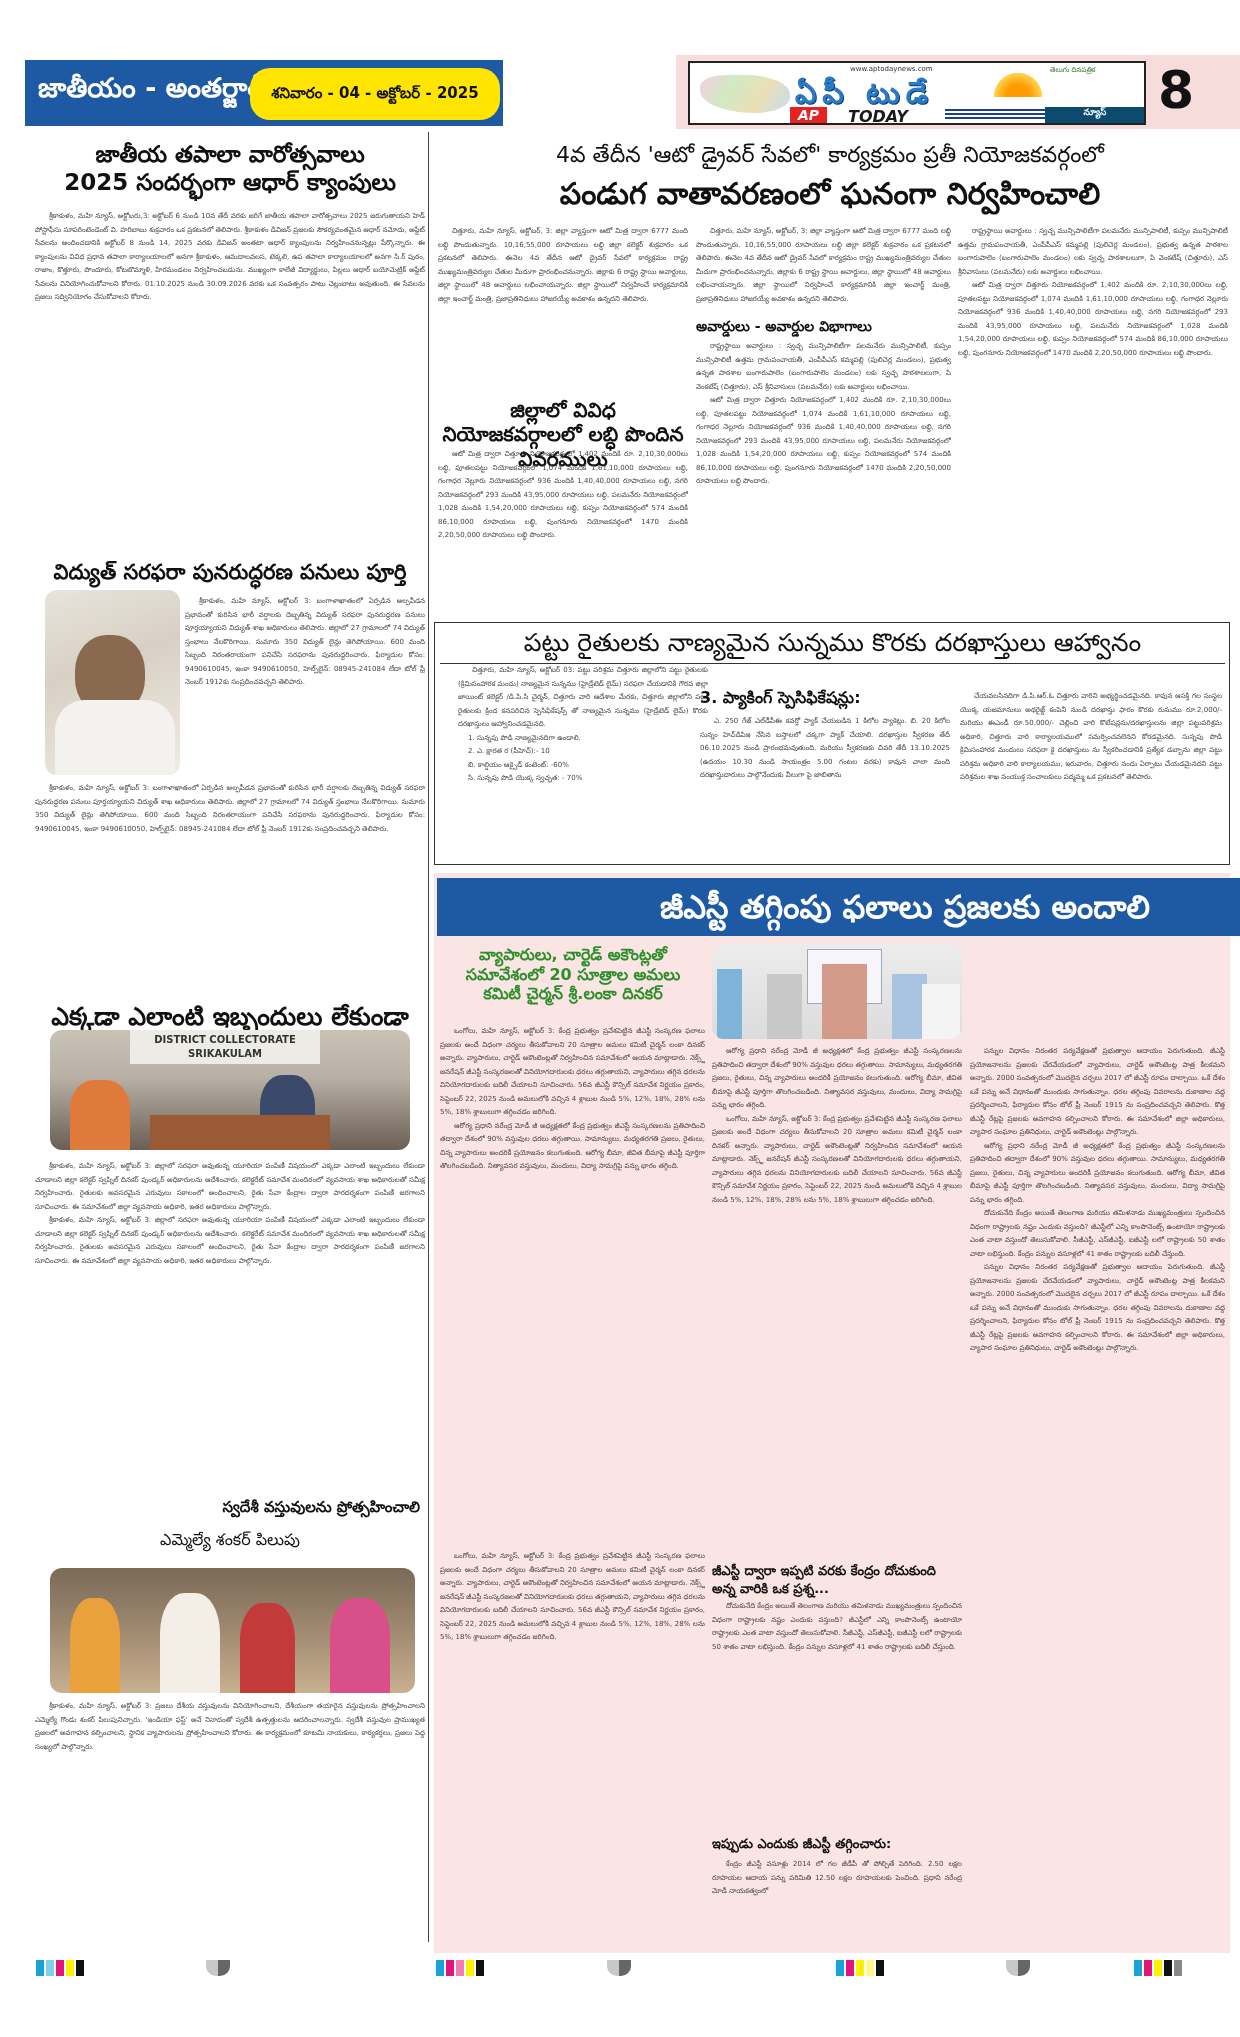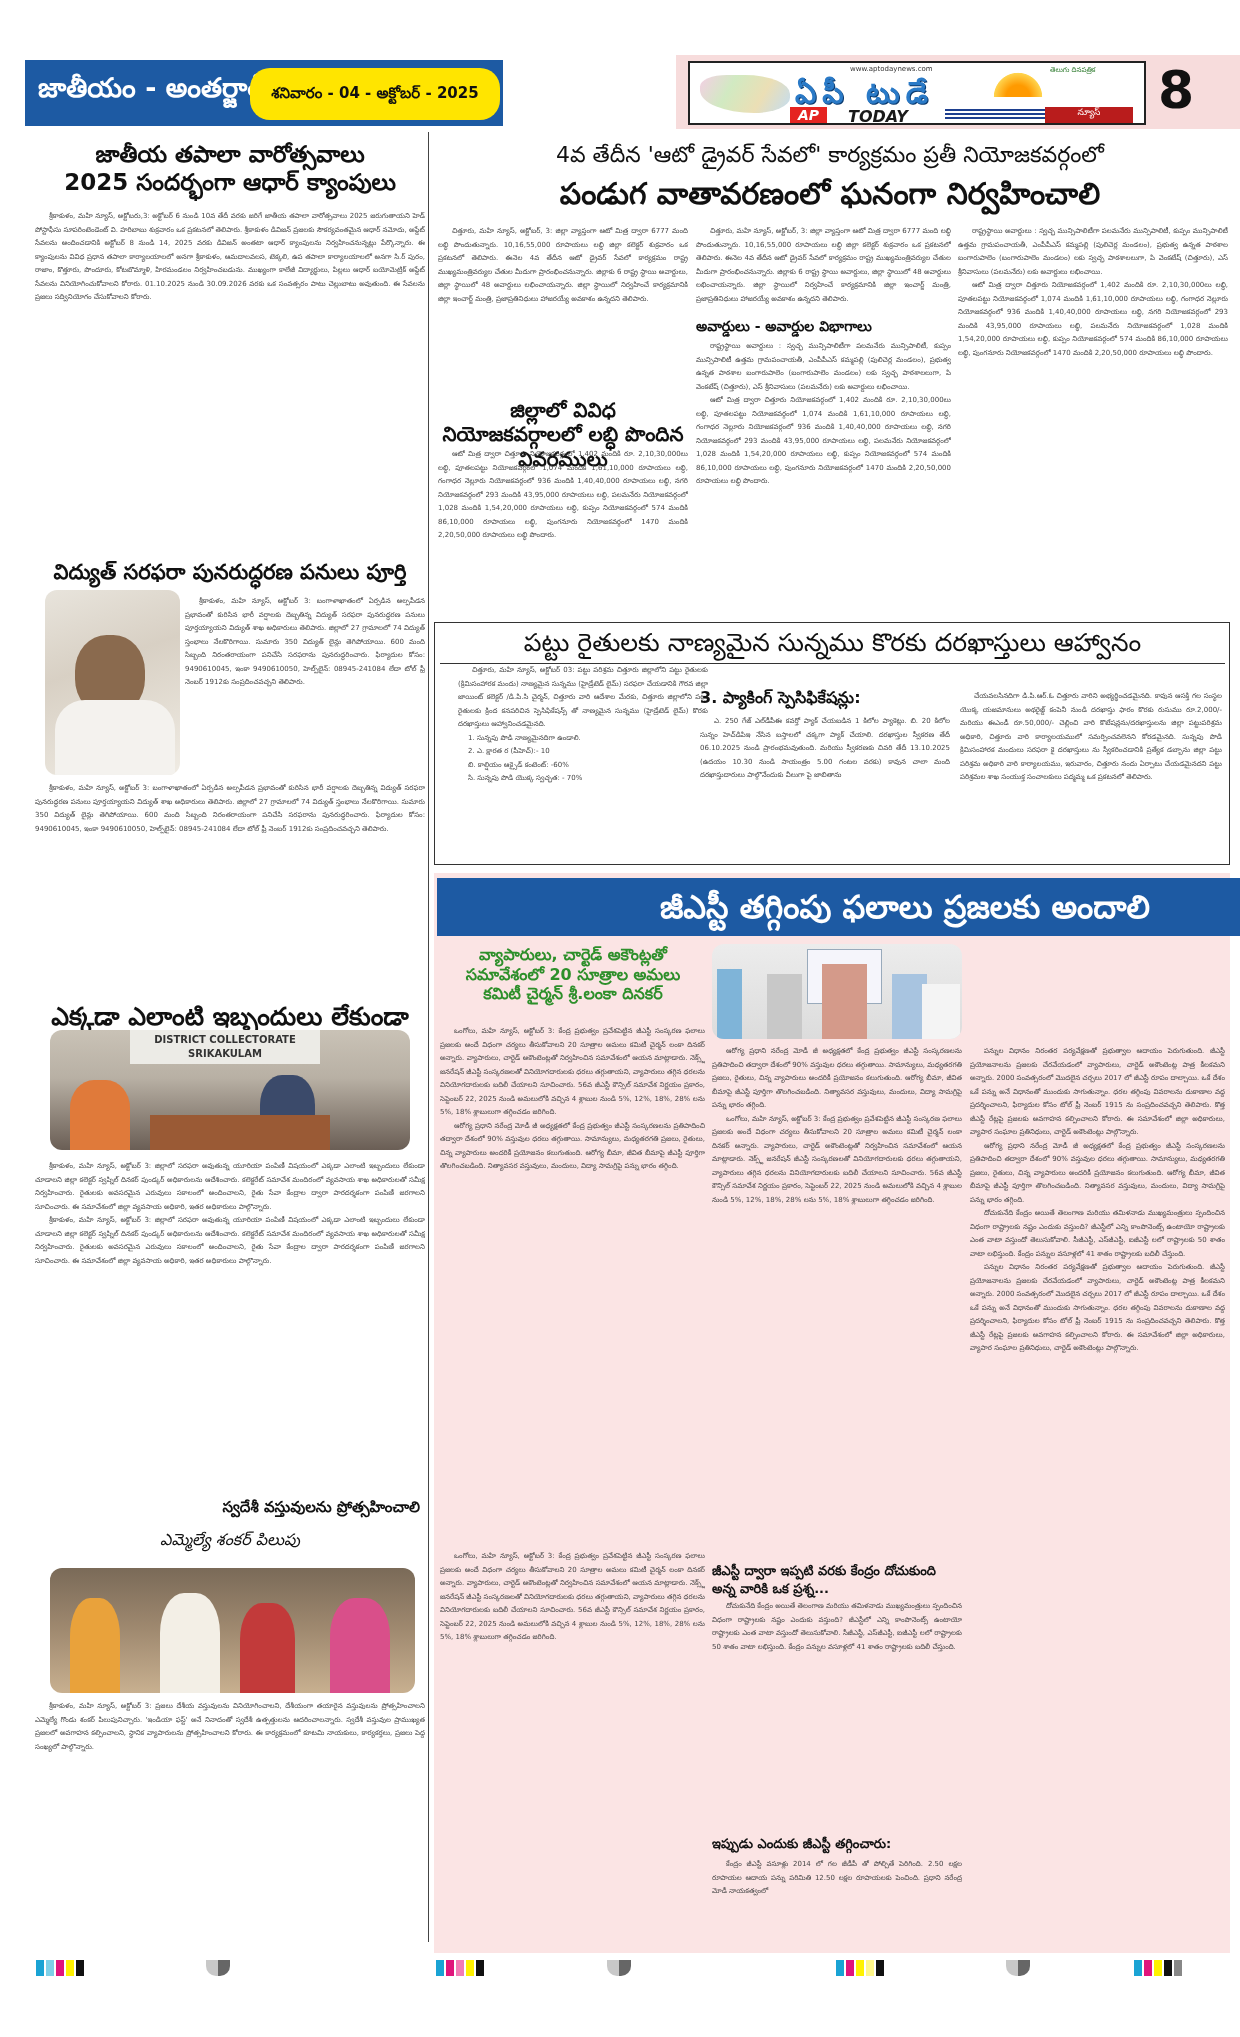--- a/index.html
+++ b/index.html
@@ -11,21 +11,21 @@
   .hdr-pink { left: 676px; top: 55px; width: 564px; height: 74px; background: #f7dcdc; }
   .logo { left: 688px; top: 61px; width: 458px; height: 64px; border: 2px solid #222; background: #fff; overflow: hidden; }
   .logo-map { left: 10px; top: 12px; width: 90px; height: 38px; background: linear-gradient(120deg,#f2c7e0,#c9e6b7,#e8d9a8,#b8d7f0); border-radius: 30% 50% 40% 60%; opacity: .85; }
   .logo-url { left: 160px; top: 2px; font-size: 7px; color: #333; }
   .logo-tag { left: 360px; top: 3px; font-size: 7px; color: #2d7a2d; }
   .logo-main { left: 105px; top: 12px; font-size: 30px; font-weight: bold; color: #2a7ac7; letter-spacing: 6px; text-shadow: 1px 1px 0 #0b3a6e; }
   .logo-sun { left: 300px; top: 6px; width: 56px; height: 28px; border-radius: 56px 56px 0 0; background: radial-gradient(circle at 50% 100%, #ff9a00 30%, #ffd34d 60%, transparent 62%); }
   .logo-ap { left: 100px; top: 44px; background: #e52421; color: #fff; font-size: 14px; font-weight: bold; font-style: italic; padding: 0 8px; }
   .logo-today { left: 158px; top: 44px; font-size: 16px; font-weight: bold; font-style: italic; color: #1a1a1a; }
   .logo-lines { left: 255px; top: 46px; width: 100px; height: 12px; background: repeating-linear-gradient(#1d3f8f 0 2px, #fff 2px 4px); }
-  .logo-red { left: 355px; top: 44px; width: 88px; height: 16px; background: #b91c1c; color: #fff; font-size: 9px; text-align: center; }
+  .logo-red { left: 355px; top: 44px; width: 100px; height: 16px; background: #0c4a6e; color: #fff; font-size: 9px; text-align: center; font-weight: bold; }
   .page-num { left: 1158px; top: 64px; font-size: 52px; font-weight: 900; color: #111; line-height: 1; font-family: "DejaVu Sans", sans-serif; }
 
   
   .vdiv { width: 1px; background: #444; }
   .box { border: 1.5px solid #333; }
   .headline { font-weight: bold; text-align: center; color: #111; line-height: 1.22; }
   .body-text { font-size: 7px; line-height: 13.5px; color: #444; text-align: justify; overflow: hidden; }
   .body-text p { text-indent: 14px; }
   .photo { overflow: hidden; border-radius: 12px; }
   .regmarks { display: flex; gap: 2px; }
@@ -81,21 +81,21 @@
   <div style="position:absolute; left:20px; top:50px; width:60px; height:70px; background:#e07a3a; border-radius:40% 40% 0 0;"></div>
   <div style="position:absolute; left:210px; top:45px; width:55px; height:75px; background:#3b4a6a; border-radius:40% 40% 0 0;"></div>
   <div style="position:absolute; left:100px; top:85px; width:180px; height:35px; background:#9a5a35;"></div>
 </div>
 <div class="abs body-text" style="left:35px; top:1160px; width:390px; height:330px;">
   <p>శ్రీకాకుళం, మహి న్యూస్, అక్టోబర్ 3: జిల్లాలో సరఫరా అవుతున్న యూరియా పంపిణీ విషయంలో ఎక్కడా ఎలాంటి ఇబ్బందులు లేకుండా చూడాలని జిల్లా కలెక్టర్ స్వప్నిల్ దినకర్ పుండ్కర్ అధికారులను ఆదేశించారు. కలెక్టరేట్ సమావేశ మందిరంలో వ్యవసాయ శాఖ అధికారులతో సమీక్ష నిర్వహించారు. రైతులకు అవసరమైన ఎరువులు సకాలంలో అందించాలని, రైతు సేవా కేంద్రాల ద్వారా పారదర్శకంగా పంపిణీ జరగాలని సూచించారు. ఈ సమావేశంలో జిల్లా వ్యవసాయ అధికారి, ఇతర అధికారులు పాల్గొన్నారు.</p>
   <p>శ్రీకాకుళం, మహి న్యూస్, అక్టోబర్ 3: జిల్లాలో సరఫరా అవుతున్న యూరియా పంపిణీ విషయంలో ఎక్కడా ఎలాంటి ఇబ్బందులు లేకుండా చూడాలని జిల్లా కలెక్టర్ స్వప్నిల్ దినకర్ పుండ్కర్ అధికారులను ఆదేశించారు. కలెక్టరేట్ సమావేశ మందిరంలో వ్యవసాయ శాఖ అధికారులతో సమీక్ష నిర్వహించారు. రైతులకు అవసరమైన ఎరువులు సకాలంలో అందించాలని, రైతు సేవా కేంద్రాల ద్వారా పారదర్శకంగా పంపిణీ జరగాలని సూచించారు. ఈ సమావేశంలో జిల్లా వ్యవసాయ అధికారి, ఇతర అధికారులు పాల్గొన్నారు.</p>
 </div>
 
 <div class="abs headline" style="left:30px; top:1498px; width:390px; font-size:15px;text-align:right;">స్వదేశీ వస్తువులను ప్రోత్సహించాలి</div>
-<div class="abs headline" style="left:35px; top:1530px; width:390px; font-size:16px; font-weight:normal;font-style:italic;">ఎమ్మెల్యే శంకర్ పిలుపు</div>
+<div class="abs headline" style="left:35px; top:1530px; width:390px; font-size:16px; font-weight:normal;">ఎమ్మెల్యే శంకర్ పిలుపు</div>
 <div class="abs photo" style="left:50px; top:1568px; width:365px; height:125px; background: linear-gradient(180deg,#7a6a58 0%,#a08a70 50%,#c8b090 100%);">
   <div style="position:absolute; left:20px; top:30px; width:50px; height:95px; background:#e9a23b; border-radius:40% 40% 0 0;"></div>
   <div style="position:absolute; left:110px; top:25px; width:60px; height:100px; background:#f3efe6; border-radius:40% 40% 0 0;"></div>
   <div style="position:absolute; left:190px; top:35px; width:55px; height:90px; background:#c23a3a; border-radius:40% 40% 0 0;"></div>
   <div style="position:absolute; left:280px; top:30px; width:60px; height:95px; background:#d94f8a; border-radius:40% 40% 0 0;"></div>
 </div>
 <div class="abs body-text" style="left:35px; top:1700px; width:390px; height:240px;">
   <p>శ్రీకాకుళం, మహి న్యూస్, అక్టోబర్ 3: ప్రజలు దేశీయ వస్తువులను వినియోగించాలని, దేశీయంగా తయారైన వస్తువులను ప్రోత్సహించాలని ఎమ్మెల్యే గొండు శంకర్ పిలుపునిచ్చారు. 'ఇండియా ఫస్ట్' అనే నినాదంతో స్వదేశీ ఉత్పత్తులను ఆదరించాలన్నారు. స్వదేశీ వస్తువుల ప్రాముఖ్యత ప్రజలలో అవగాహన కల్పించాలని, స్థానిక వ్యాపారులను ప్రోత్సహించాలని కోరారు. ఈ కార్యక్రమంలో కూటమి నాయకులు, కార్యకర్తలు, ప్రజలు పెద్ద సంఖ్యలో పాల్గొన్నారు.</p>
 </div>
 

